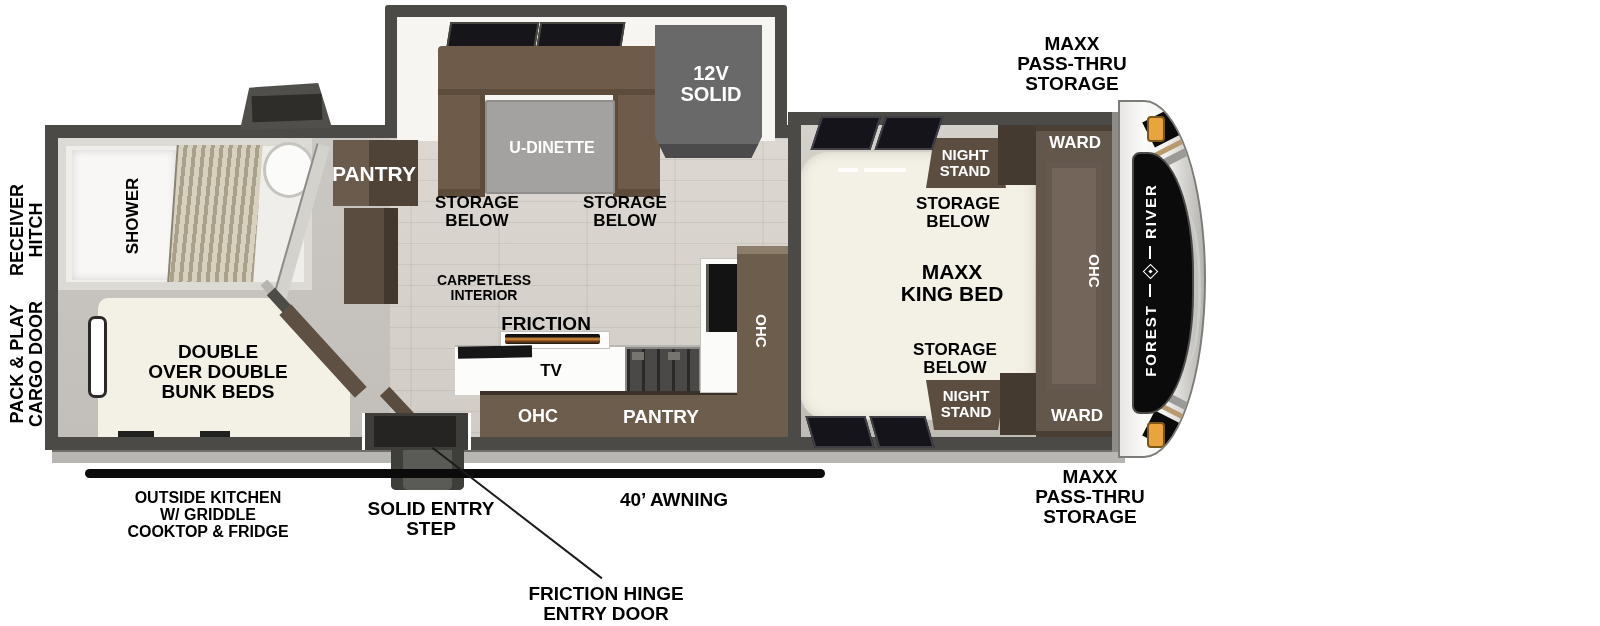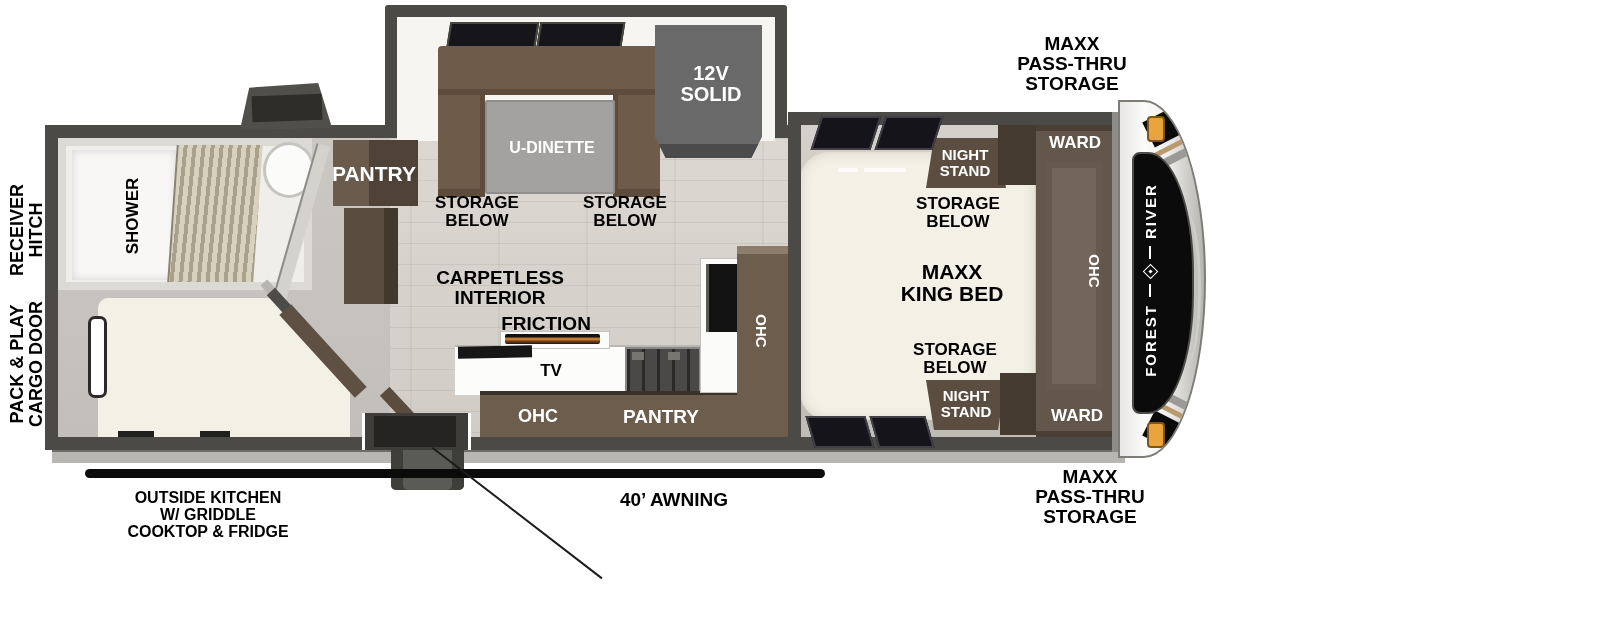--- a/index.html
+++ b/index.html
@@ -146,38 +146,45 @@
 CARGO DOOR</div>
   <div class="lbl rotccw" style="left:133px;top:216px;font-size:17px;">SHOWER</div>
   <div class="lbl w" style="left:374px;top:174px;font-size:21px;">PANTRY</div>
   <div class="lbl w" style="left:552px;top:148px;font-size:16px;">U-DINETTE</div>
   <div class="lbl w" style="left:711px;top:84px;font-size:20px;">12V
 SOLID</div>
   <div class="lbl" style="left:477px;top:212px;font-size:17px;">STORAGE
 BELOW</div>
   <div class="lbl" style="left:625px;top:212px;font-size:17px;">STORAGE
 BELOW</div>
-  <div class="lbl" style="left:500px;top:288px;font-size:19px;">CARPETLESS
+  <div class="lbl" style="left:484px;top:288px;font-size:14px;">CARPETLESS
 INTERIOR</div>
   <div class="lbl" style="left:546px;top:324px;font-size:19px;">FRICTION</div>
   <div class="lbl" style="left:551px;top:371px;font-size:17px;">TV</div>
   <div class="lbl w" style="left:538px;top:417px;font-size:18px;">OHC</div>
   <div class="lbl w" style="left:661px;top:417px;font-size:19px;">PANTRY</div>
   <div class="lbl w rotcw" style="left:761px;top:331px;font-size:15px;">OHC</div>
+  <div class="lbl" style="left:218px;top:372px;font-size:19px;">DOUBLE
+OVER DOUBLE
+BUNK BEDS</div>
   <div class="lbl w" style="left:965px;top:163px;font-size:15px;">NIGHT
 STAND</div>
   <div class="lbl w" style="left:966px;top:404px;font-size:15px;">NIGHT
 STAND</div>
   <div class="lbl" style="left:958px;top:213px;font-size:17px;">STORAGE
 BELOW</div>
   <div class="lbl" style="left:952px;top:283px;font-size:21px;">MAXX
 KING BED</div>
   <div class="lbl" style="left:955px;top:359px;font-size:17px;">STORAGE
 BELOW</div>
   <div class="lbl w" style="left:1075px;top:143px;font-size:17px;">WARD</div>
   <div class="lbl w" style="left:1077px;top:416px;font-size:17px;">WARD</div>
   <div class="lbl w rotcw" style="left:1094px;top:271px;font-size:15px;">OHC</div>
   <div class="lbl" style="left:208px;top:515px;font-size:16px;">OUTSIDE KITCHEN
 W/ GRIDDLE
 COOKTOP &amp; FRIDGE</div>
+  <div class="lbl" style="left:431px;top:519px;font-size:19px;">SOLID ENTRY
+STEP</div>
   <div class="lbl" style="left:674px;top:500px;font-size:19px;">40’ AWNING</div>
+  <div class="lbl" style="left:606px;top:604px;font-size:19px;">FRICTION HINGE
+ENTRY DOOR</div>
 
 </div>
 
 </body></html>

